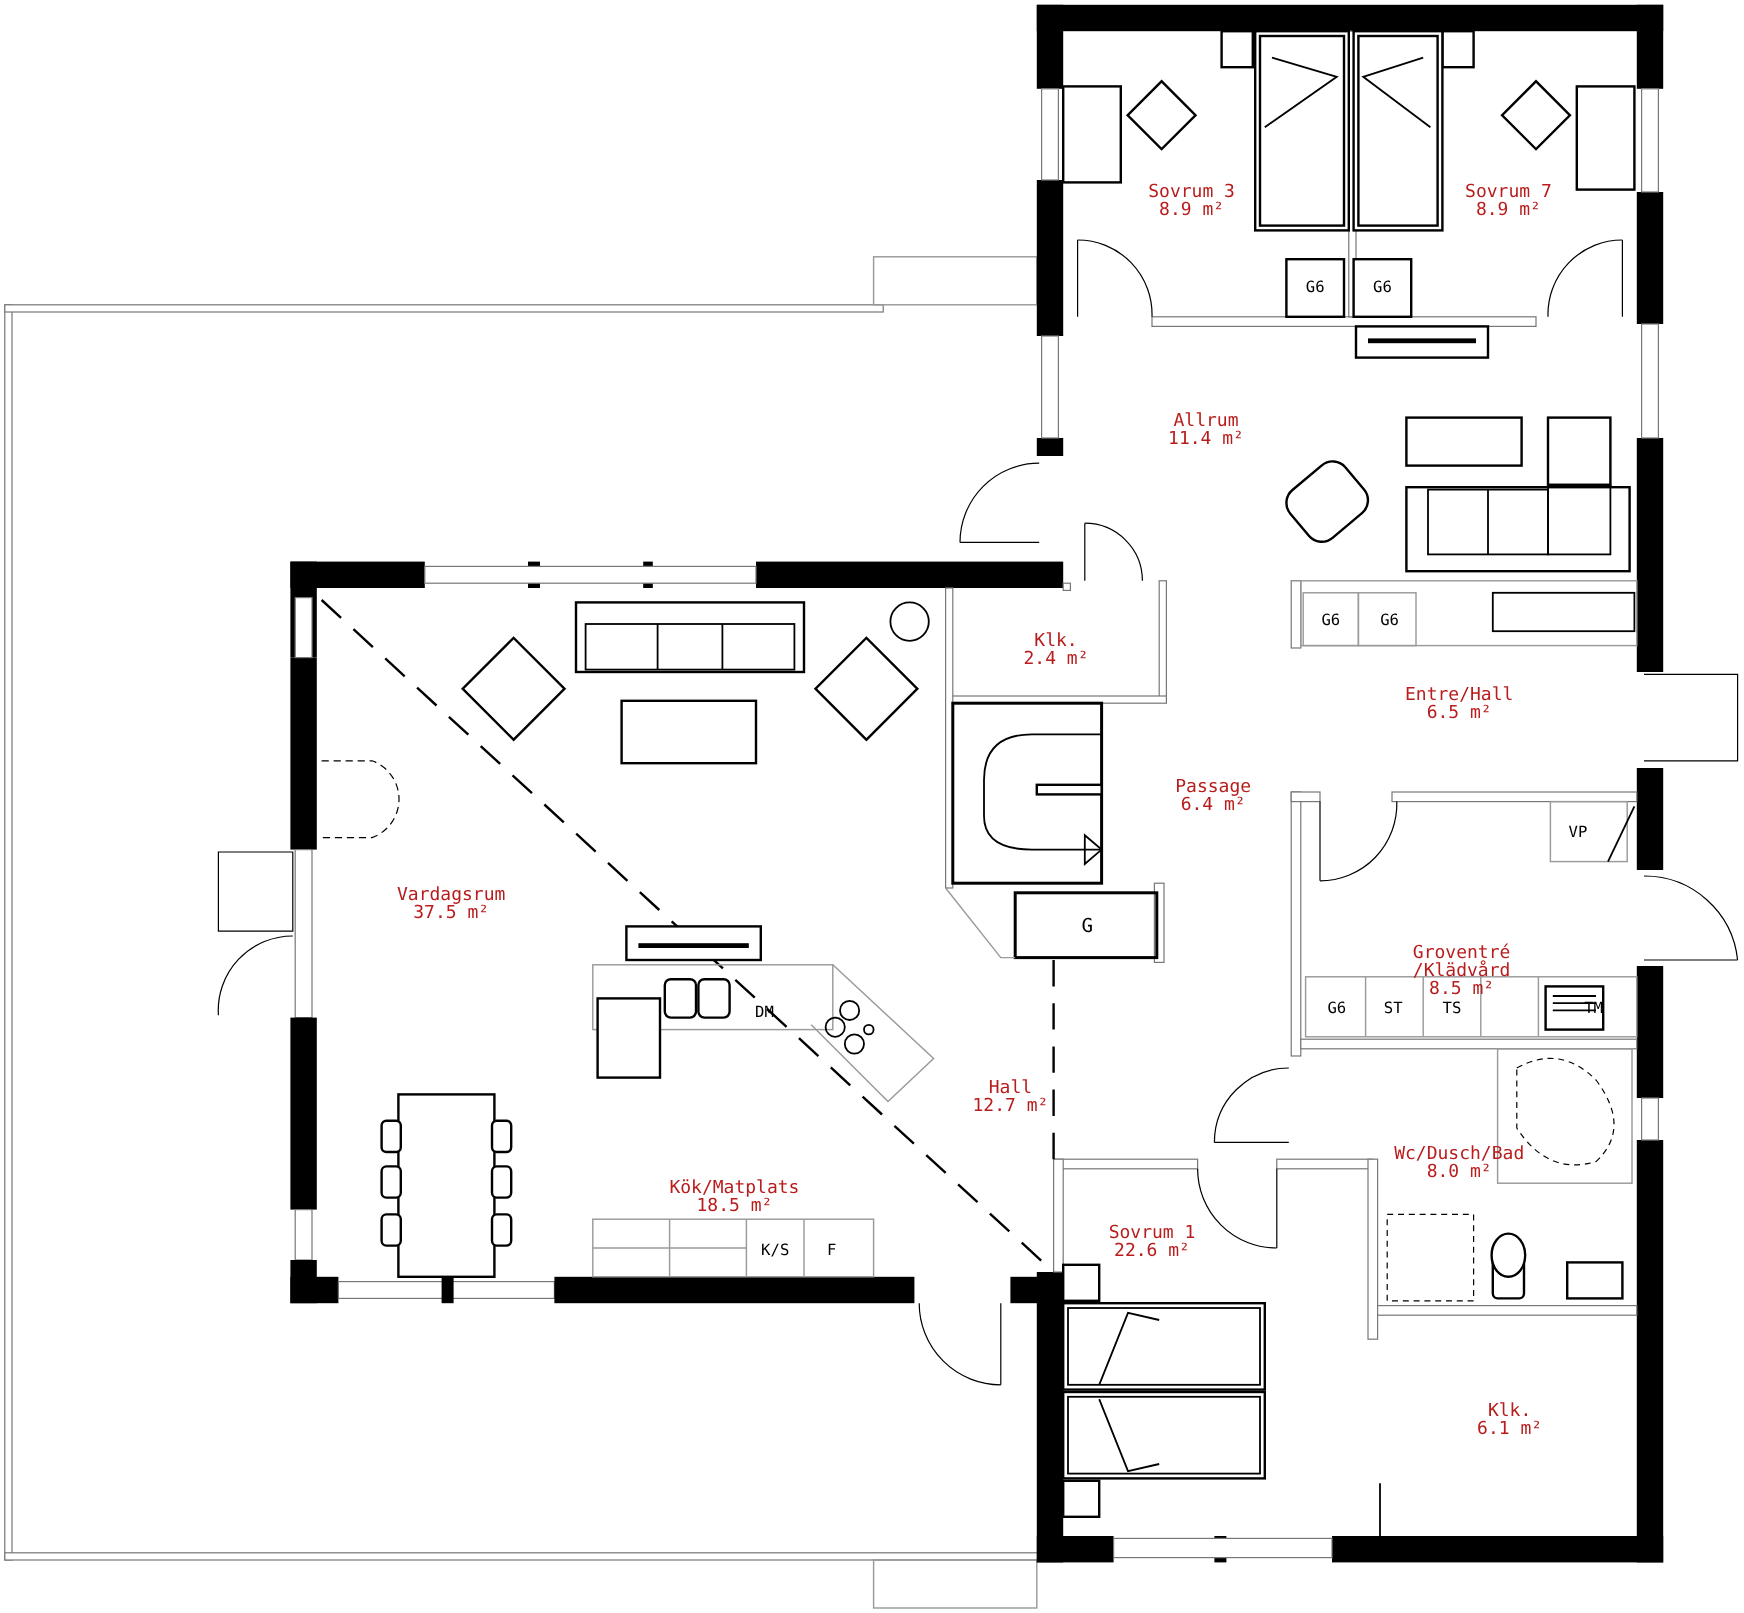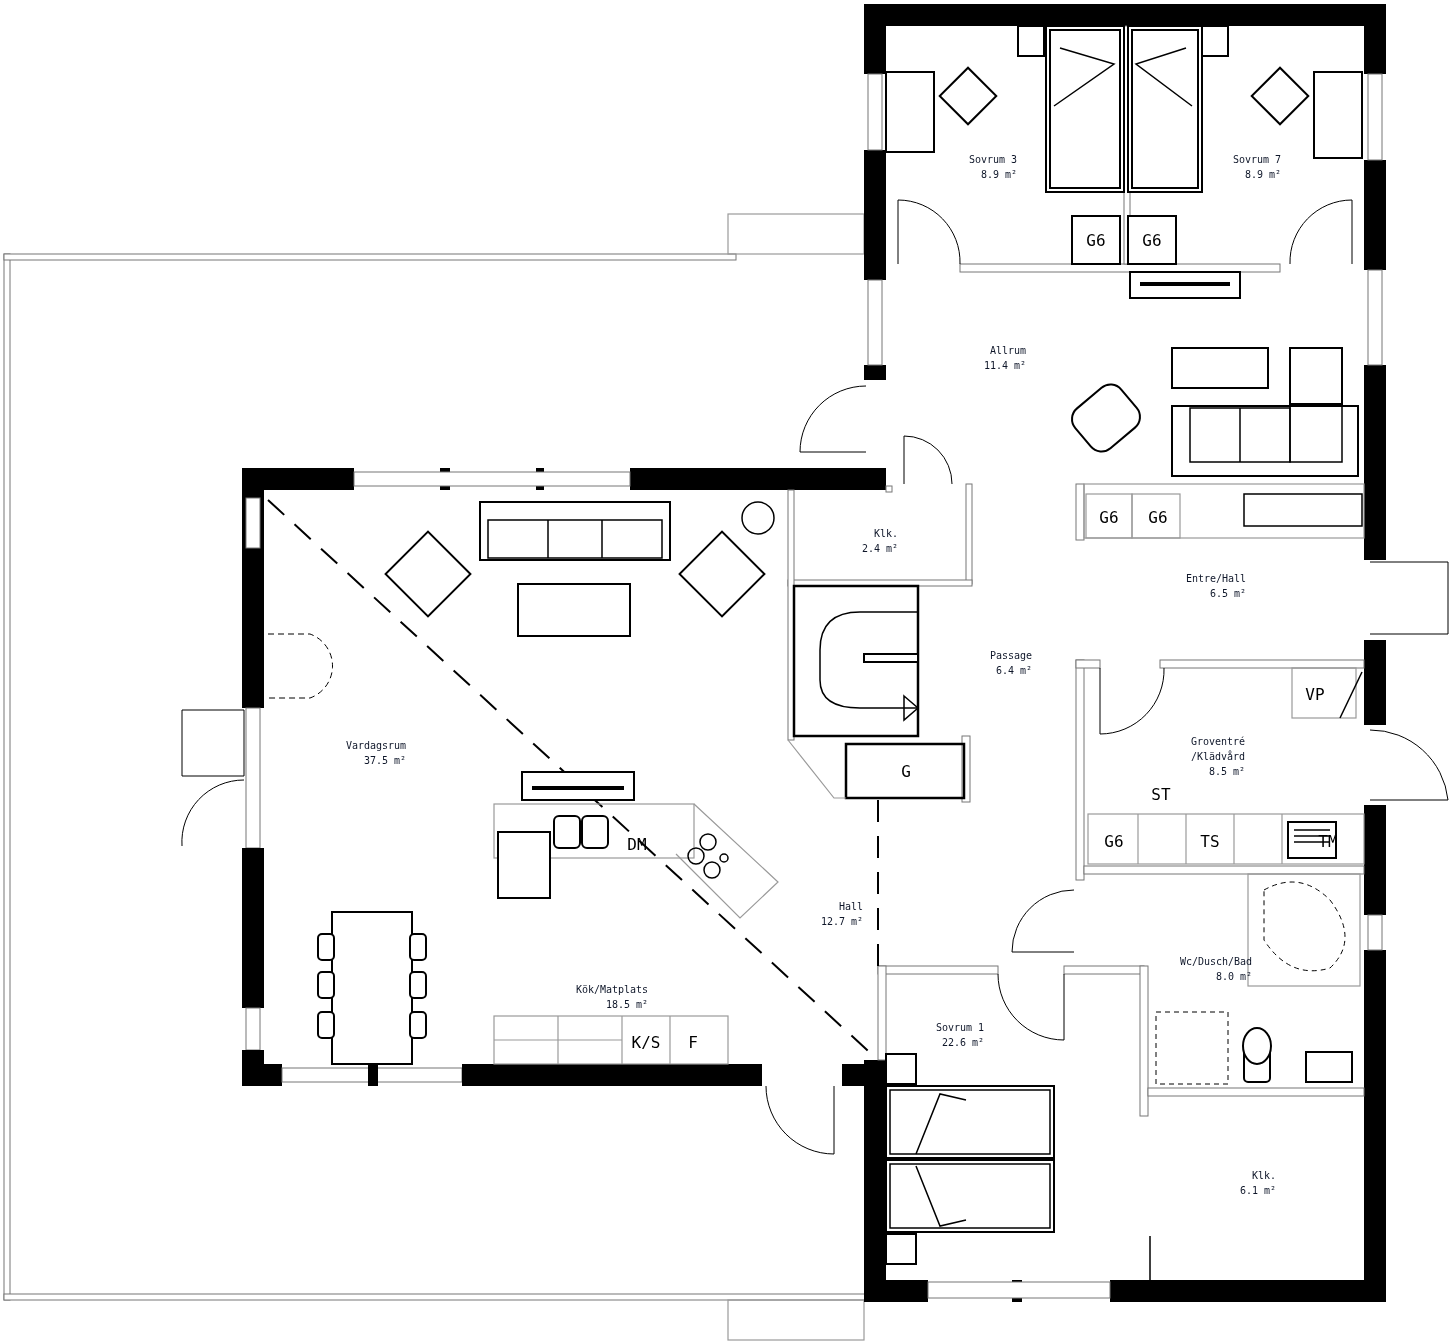--- a/index.html
+++ b/index.html
@@ -6,22 +6,22 @@
   body { width: 1453px; height: 1344px; position: relative; overflow: hidden; font-family: "DejaVu Sans Mono", "Liberation Mono", monospace; }
   svg { position: absolute; left: 0; top: 0; }
   .wall { fill: #000; }
   .thin { fill: none; stroke: #000; stroke-width: 1.5; }
   .med { fill: none; stroke: #000; stroke-width: 2.5; }
   .grey { fill: none; stroke: #9a9a9a; stroke-width: 1.2; }
   .win { fill: #fff; stroke: #777; stroke-width: 1; }
   .furn { fill: #fff; stroke: #000; stroke-width: 2; }
   .dash { fill: none; stroke: #000; stroke-width: 2; stroke-dasharray: 22 14; }
   .door { fill: none; stroke: #000; stroke-width: 1; }
-  .label { position: absolute; text-align: right; font-size: 10px; line-height: 15px; color: #0f172a; transform: translateX(-50%); white-space: nowrap; }
-  .tag { position: absolute; font-size: 16px; color: #000; transform: translate(-50%, -50%); white-space: nowrap; }
+  .label { position: absolute; text-align: center; font-size: 15px; line-height: 15px; color: #b91c1c; transform: translateX(-50%); white-space: nowrap; }
+  .tag { position: absolute; font-size: 13px; color: #000; transform: translate(-50%, -50%); white-space: nowrap; }
 </style>
 </head>
 <body>
 
 <svg width="1453" height="1344" viewBox="0 0 1453 1344">
 
   <g>
     <rect x="4" y="254" width="6" height="1046" class="win"></rect>
     <rect x="4" y="254" width="732" height="6" class="win"></rect>
     <rect x="4" y="1294" width="862" height="6" class="win"></rect>
@@ -252,21 +252,21 @@
     <div>2.4 m²</div>
   </div>
 <div class="label" style="left:1216px;top:571px">
     <div>Entre/Hall</div>
     <div>6.5 m²</div>
   </div>
 <div class="label" style="left:1011px;top:648px">
     <div>Passage</div>
     <div>6.4 m²</div>
   </div>
-<div class="label" style="left:1218px;top:734px;white-space:pre"><div>Groventré
+<div class="label" style="left:1218px;top:786px;white-space:pre"><div>Groventré
 /Klädvård</div><div>8.5 m²</div></div>
 <div class="label" style="left:376px;top:738px">
     <div>Vardagsrum</div>
     <div>37.5 m²</div>
   </div>
 <div class="label" style="left:842px;top:899px">
     <div>Hall</div>
     <div>12.7 m²</div>
   </div>
 <div class="label" style="left:612px;top:982px">
@@ -286,18 +286,18 @@
     <div>6.1 m²</div>
   </div>
 
 <div class="tag" style="left:1096px;top:240px">G6</div>
 <div class="tag" style="left:1152px;top:240px">G6</div>
 <div class="tag" style="left:1109px;top:517px">G6</div>
 <div class="tag" style="left:1158px;top:517px">G6</div>
 <div class="tag" style="left:1315px;top:694px">VP</div>
 <div class="tag" style="left:906px;top:771px;font-size:16px">G</div>
 <div class="tag" style="left:1114px;top:841px">G6</div>
-<div class="tag" style="left:1161px;top:794px">ST</div>
+<div class="tag" style="left:1161px;top:841px">ST</div>
 <div class="tag" style="left:1210px;top:841px">TS</div>
 <div class="tag" style="left:1328px;top:841px">TM</div>
 <div class="tag" style="left:637px;top:844px">DM</div>
 <div class="tag" style="left:646px;top:1042px">K/S</div>
 <div class="tag" style="left:693px;top:1042px">F</div>
 
 </body></html>

